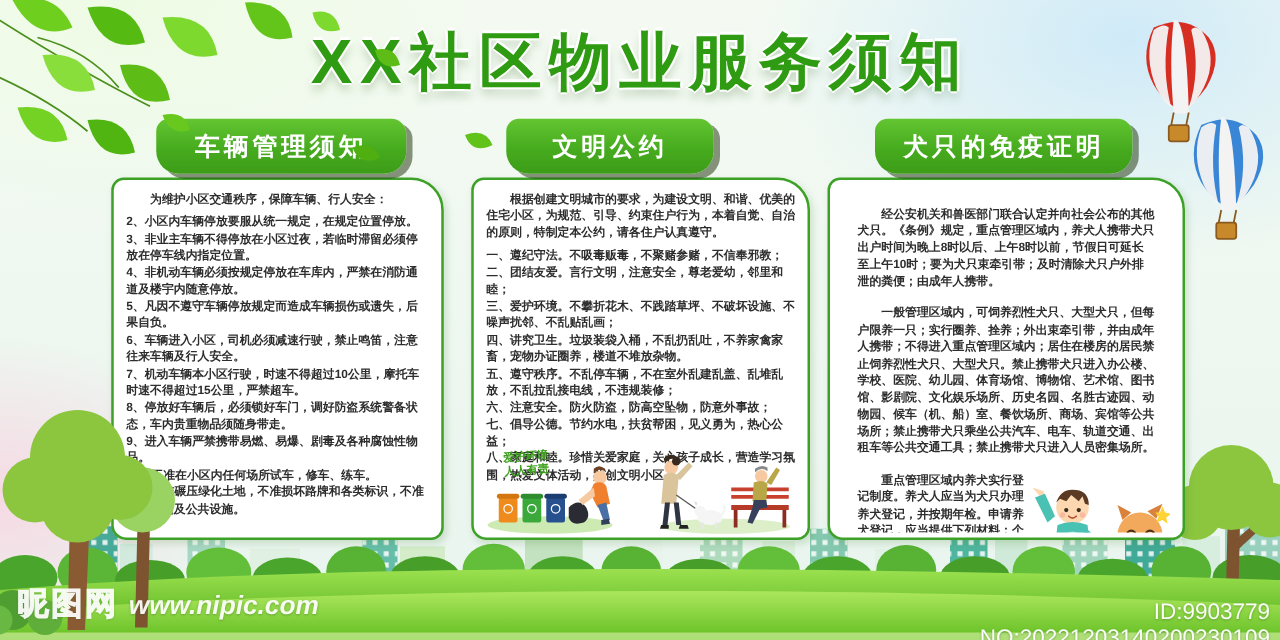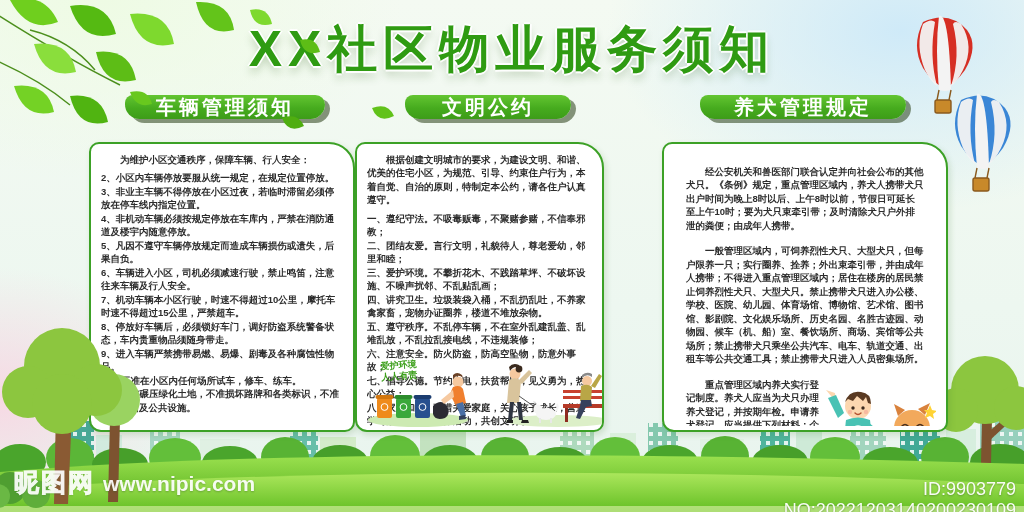--- a/index.html
+++ b/index.html
@@ -10,21 +10,21 @@
       radial-gradient(ellipse 300px 220px at 0% 78%, #f6d9e4 0%, rgba(255,255,255,0) 60%),
       radial-gradient(ellipse 500px 300px at 10% 0%, #eefbe4 0%, rgba(255,255,255,0) 60%),
       linear-gradient(180deg,#f4faf2 0%,#edf7f0 60%,#e8f4ee 100%);}
   .abs{position:absolute;}
   
   .main-title{left:0;top:16px;width:1024px;text-align:center;
     font-size:50px;font-weight:900;letter-spacing:6px;color:#2f9b12;
     text-shadow:0 2px 0 rgba(255,255,255,.95), 0 -2px 0 rgba(255,255,255,.9),
       2px 0 0 rgba(255,255,255,.9), -2px 0 0 rgba(255,255,255,.9), 0 6px 8px rgba(40,90,20,.25);}
   
-  .badge{top:95px;height:24px;display:flex;align-items:center;justify-content:center;
+  .badge{top:95px;height:44px;display:flex;align-items:center;justify-content:center;
     background:linear-gradient(180deg,#63c531 0%,#46ab1e 55%,#3d9c18 100%);
     border-radius:10px 12px 18px 18px;color:#fff;font-size:20px;font-weight:800;
     letter-spacing:3px;box-shadow:5px 4px 0 rgba(40,62,22,.55);z-index:6;}
   
   .panel{top:142px;height:290px;background:#fff;border:2px solid #3ca126;
     border-radius:10px 26px 10px 12px;box-sizing:border-box;z-index:4;
     box-shadow:2px 3px 6px rgba(60,120,40,.18);overflow:hidden;}
   .panel-inner{position:absolute;left:10px;right:10px;top:9px;bottom:4px;overflow:hidden;
     font-size:9.5px;line-height:1.42;color:#2d2d2d;font-weight:bold;}
   .intro{text-indent:2em;margin:0 0 5px 0;}
@@ -39,21 +39,21 @@
   .treeline{left:0;top:428px;width:1024px;height:50px;z-index:2;}
   .grass{left:0;top:446px;width:1024px;height:66px;z-index:3;}
   .left-trees{left:-8px;top:322px;width:160px;height:192px;z-index:5;}
   .right-tree{left:930px;top:348px;width:110px;height:164px;z-index:2;}
   .leaves{left:0;top:0;width:430px;height:150px;z-index:7;pointer-events:none;}
   .balloons{left:895px;top:8px;width:129px;height:190px;z-index:7;}
   
   .wm-left{left:14px;top:466px;z-index:8;color:#fff;opacity:.92;display:flex;align-items:baseline;
     text-shadow:0 1px 2px rgba(60,100,40,.45);}
   .wm-site{font-size:25px;font-weight:700;letter-spacing:2px;-webkit-text-stroke:1px #ffffff;}
-  .wm-url{font-size:21px;font-weight:600;margin-left:8px;}
+  .wm-url{font-size:21px;font-weight:600;margin-left:8px;font-style:italic;}
   .wm-right{left:760px;top:479px;width:256px;z-index:8;color:#fff;opacity:.95;font-size:18px;
     text-align:right;text-shadow:0 1px 2px rgba(60,100,40,.5);}
 </style>
 </head>
 <body>
 
 <div id="stage">
 
   <svg class="abs skyline" viewBox="0 0 1024 62" preserveAspectRatio="none">
     <defs>
@@ -144,47 +144,47 @@
 
   <div class="abs main-title">XX社区物业服务须知</div>
 
   <div class="abs badge" style="left:125px;width:200px;">
     <span>车辆管理须知</span>
   </div>
   <div class="abs badge" style="left:405px;width:166px;">
     <span>文明公约</span>
   </div>
   <div class="abs badge" style="left:700px;width:206px;">
-    <span>养犬管理规定</span>
+    <span>犬只的免疫证明</span>
   </div>
 
   <div class="abs panel" style="left:89px;width:266px;">
     <div class="panel-inner">
       <p class="intro">为维护小区交通秩序，保障车辆、行人安全：</p>
       <div>
           <div class="item">2、小区内车辆停放要服从统一规定，在规定位置停放。</div>
           <div class="item">3、非业主车辆不得停放在小区过夜，若临时滞留必须停放在停车线内指定位置。</div>
           <div class="item">4、非机动车辆必须按规定停放在车库内，严禁在消防通道及楼宇内随意停放。</div>
           <div class="item">5、凡因不遵守车辆停放规定而造成车辆损伤或遗失，后果自负。</div>
           <div class="item">6、车辆进入小区，司机必须减速行驶，禁止鸣笛，注意往来车辆及行人安全。</div>
           <div class="item">7、机动车辆本小区行驶，时速不得超过10公里，摩托车时速不得超过15公里，严禁超车。</div>
           <div class="item">8、停放好车辆后，必须锁好车门，调好防盗系统警备状态，车内贵重物品须随身带走。</div>
           <div class="item">9、进入车辆严禁携带易燃、易爆、剧毒及各种腐蚀性物品。</div>
           <div class="item">10、不准在小区内任何场所试车，修车、练车。</div>
           <div class="item">11、不准碾压绿化土地，不准损坏路牌和各类标识，不准损坏路面及公共设施。</div>
         </div>
     </div>
   </div>
 
-  <div class="abs panel" style="left:355px;width:249px;">
+  <div class="abs panel" style="left:377px;width:271px;">
     <div class="panel-inner">
       <p class="intro">根据创建文明城市的要求，为建设文明、和谐、优美的住宅小区，为规范、引导、约束住户行为，本着自觉、自治的原则，特制定本公约，请各住户认真遵守。</p>
       <div>
           <div class="item">一、遵纪守法。不吸毒贩毒，不聚赌参赌，不信奉邪教；</div>
-          <div class="item">二、团结友爱。言行文明，礼貌待人，尊老爱幼，邻里和睦；</div>
+          <div class="item">二、团结友爱。言行文明，注意安全，尊老爱幼，邻里和睦；</div>
           <div class="item">三、爱护环境。不攀折花木、不践踏草坪、不破坏设施、不噪声扰邻、不乱贴乱画；</div>
           <div class="item">四、讲究卫生。垃圾装袋入桶，不乱扔乱吐，不养家禽家畜，宠物办证圈养，楼道不堆放杂物。</div>
           <div class="item">五、遵守秩序。不乱停车辆，不在室外乱建乱盖、乱堆乱放，不乱拉乱接电线，不违规装修；</div>
           <div class="item">六、注意安全。防火防盗，防高空坠物，防意外事故；</div>
           <div class="item">七、倡导公德。节约水电，扶贫帮困，见义勇为，热心公益；</div>
           <div class="item">八、家庭和睦。珍惜关爱家庭，关心孩子成长，营造学习氛围，热爱文体活动，共创文明小区。</div>
         </div>
     </div>
     <div class="civ-caption">
       <div>爱护环境</div>

